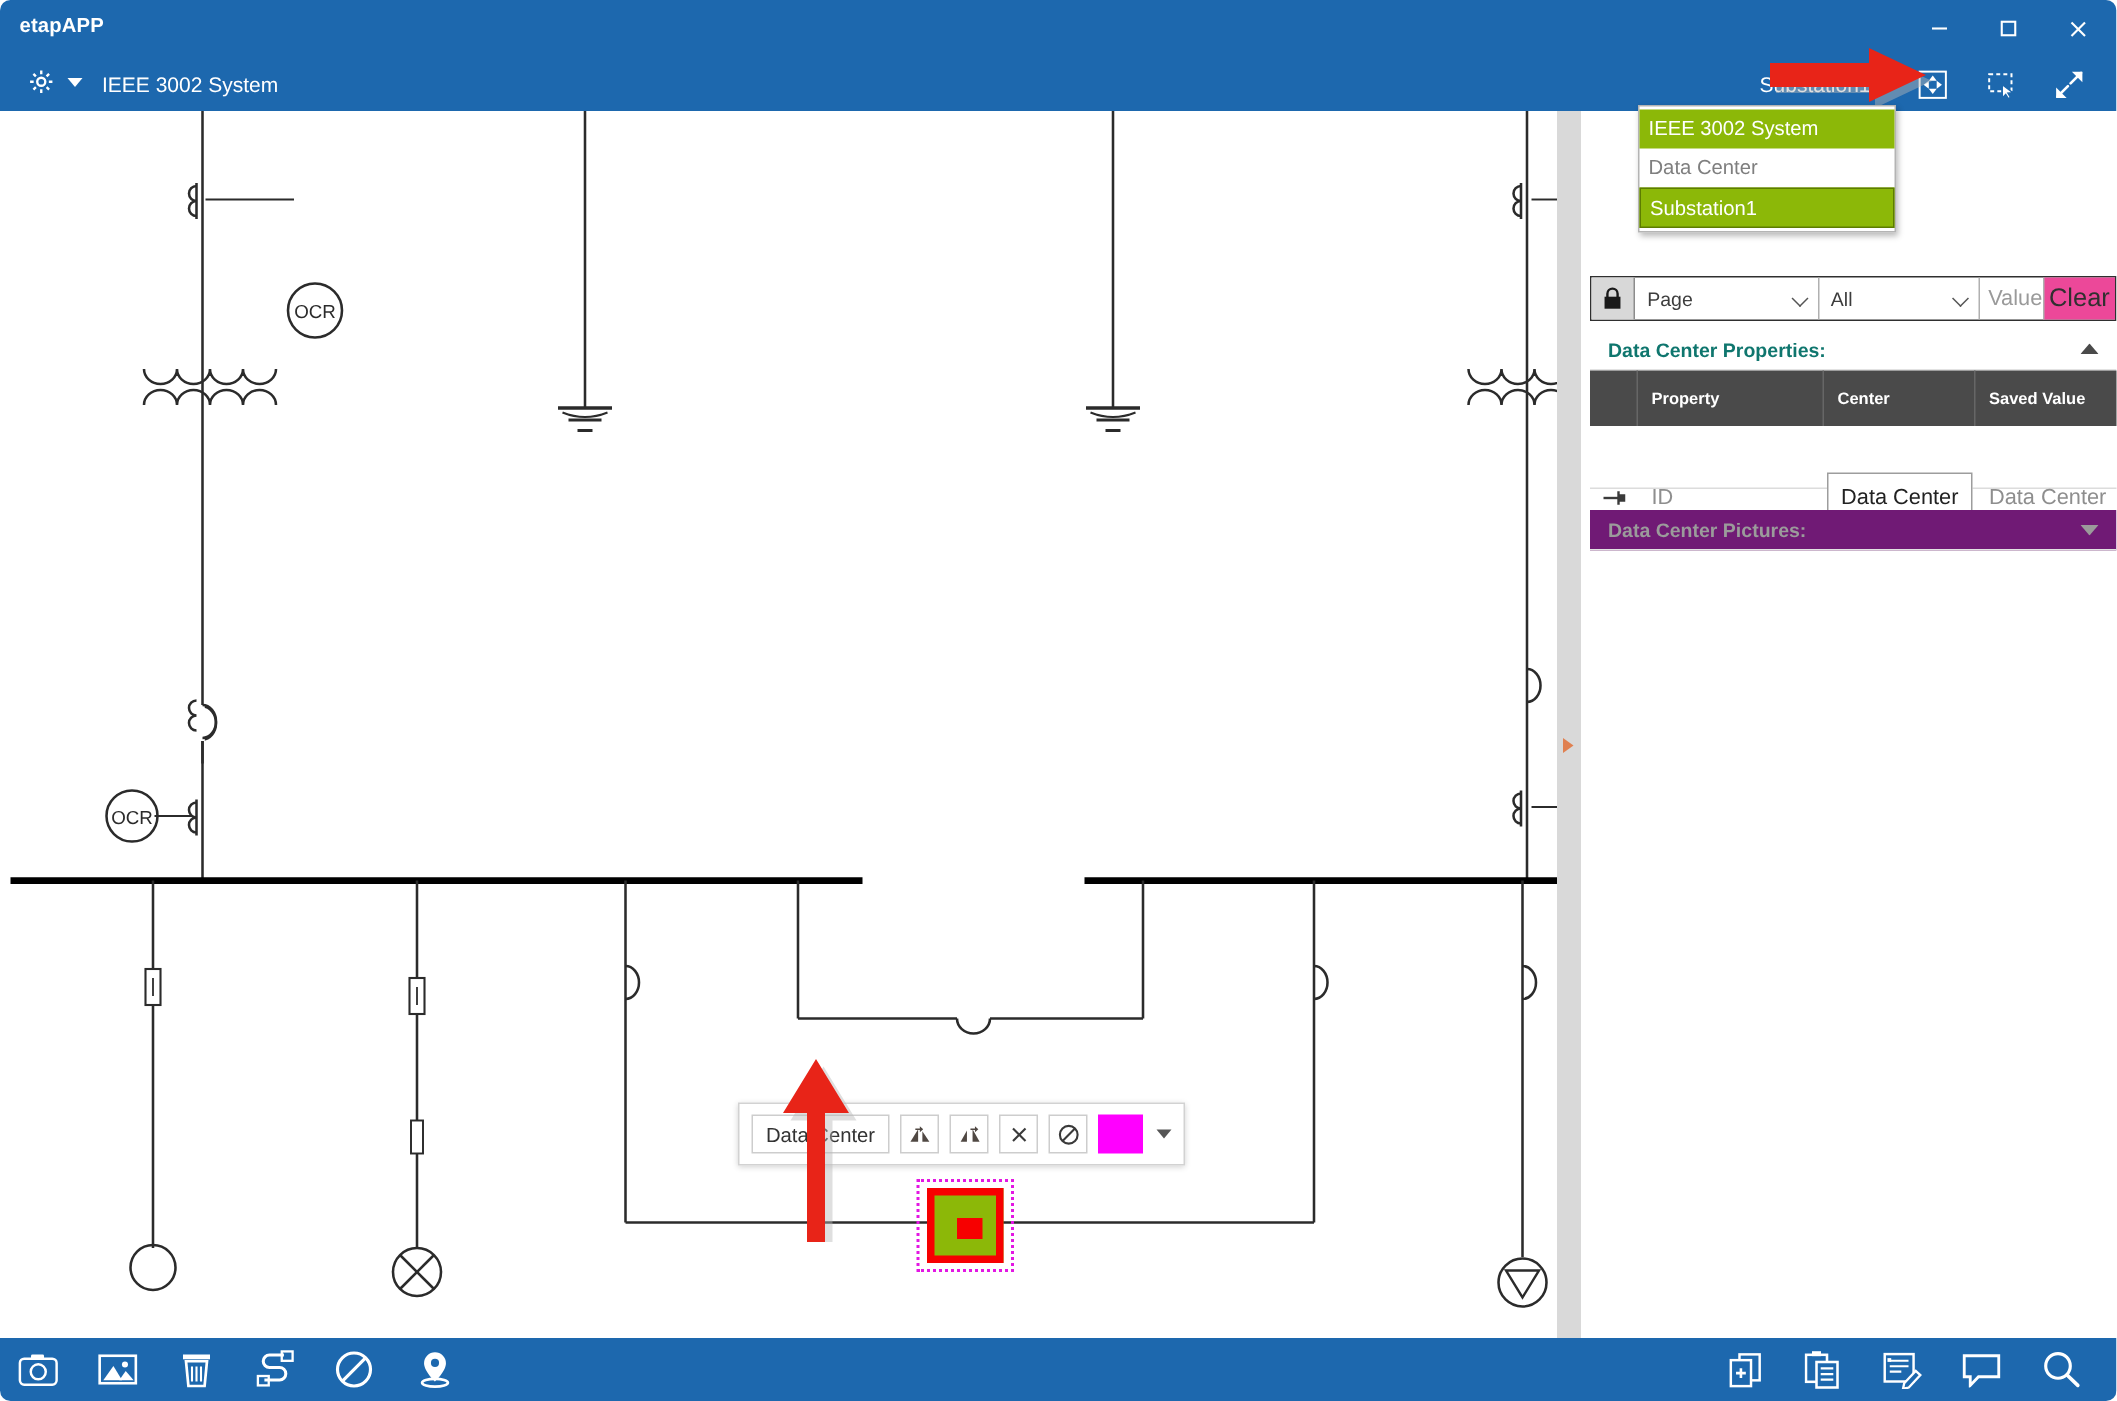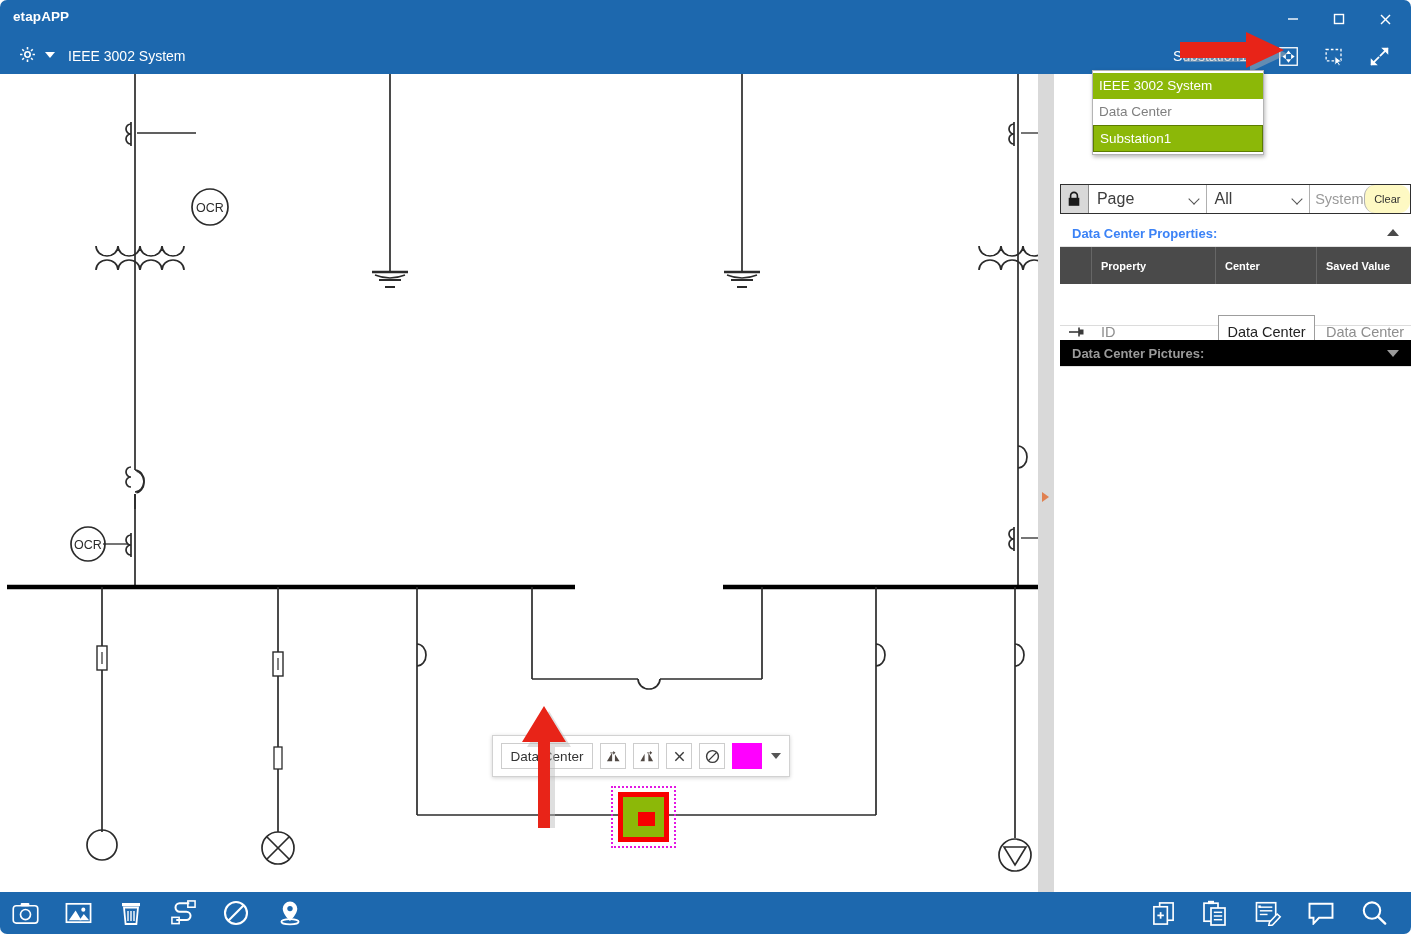--- a/index.html
+++ b/index.html
@@ -137,49 +137,49 @@
     position: absolute; left: 6px; top: 110px; width: 351px; height: 30px;
     border: 1px solid #2f2f2f; display: flex; align-items: stretch;
     background: #ffffff;
   }
   .lock-cell {
     width: 30px; background: #d8d8d8; border-right: 1px solid #8c8c8c;
     display: flex; align-items: center; justify-content: center;
   }
   .fsel {
     position: relative; display: flex; align-items: center;
-    padding-left: 8px; font-size: 16px; color: #3d3d3d;
+    padding-left: 8px; font-size: 13px; color: #3d3d3d;
     border-right: 1px solid #b0b0b0;
   }
   .fsel.s1 { width: 126px; }
   .fsel.s2 { width: 111px; }
   .fsel .chev {
     position: absolute; right: 8px; top: 10px;
     width: 8px; height: 8px; border-left: 1.6px solid #555; border-bottom: 1.6px solid #555;
     transform: rotate(-45deg);
   }
   .fsearch {
     flex: 1; display: flex; align-items: center; padding-left: 5px;
     font-size: 14.5px; color: #9a9a9a;
   }
   .fclear {
-    width: 50px; background: #fef9c3; border-left: 1px solid #b0b0b0;
+    width: 50px; background: #ec4899; border-left: 1px solid #b0b0b0;
     display: flex; align-items: center; justify-content: center;
-    font-size: 11px; color: #303030; border-radius: 11px;
+    font-size: 17px; color: #303030;
   }
 
   .section-hdr {
     position: absolute; left: 6px; width: 351px; height: 27px;
     background: #ffffff; border-bottom: 1px solid #e2e2e2;
     display: flex; align-items: center; padding-left: 12px;
     font-size: 13px; font-weight: bold;
   }
   .section-hdr .tri { position: absolute; right: 12px; }
-  .sh-props { top: 146px; color: #3b82f6; text-align: right; }
-  .sh-pics  { top: 266px; color: #9b9b9b; background:#000000; }
+  .sh-props { top: 146px; color: #0f766e; text-align: right; }
+  .sh-pics  { top: 266px; color: #9b9b9b; background:#701a75; }
 
   .tbl { position: absolute; left: 6px; top: 173px; width: 357px; }
   .tbl-head { display: flex; height: 37px; background: #4a4a4a; color: #fff; }
   .th { display: flex; align-items: center; font-size: 11px; font-weight: bold; padding-left: 9px;
         border-right: 1px solid #666; }
   .th.c0 { width: 32px; padding-left: 0; }
   .th.c1 { width: 124px; }
   .th.c2 { width: 101px; }
   .th.c3 { width: 100px; }
   .tbl-row { display: flex; height: 42px; border-bottom: 1px solid #dcdcdc; background: #fff; }
@@ -446,21 +446,21 @@
         </svg>
       </div>
       <div class="fsel s1">
         <span>Page</span>
         <span class="chev"></span>
       </div>
       <div class="fsel s2">
         <span>All</span>
         <span class="chev"></span>
       </div>
-      <div class="fsearch">System</div>
+      <div class="fsearch">Value</div>
       <div class="fclear">Clear</div>
     </div>
 
     <div class="section-hdr sh-props">
       <span>Data Center Properties:</span>
       <svg class="tri" width="12" height="8" viewBox="0 0 12 8">
         <polygon points="6,0 12,7 0,7" fill="#4a4a4a"></polygon>
       </svg>
     </div>
 

